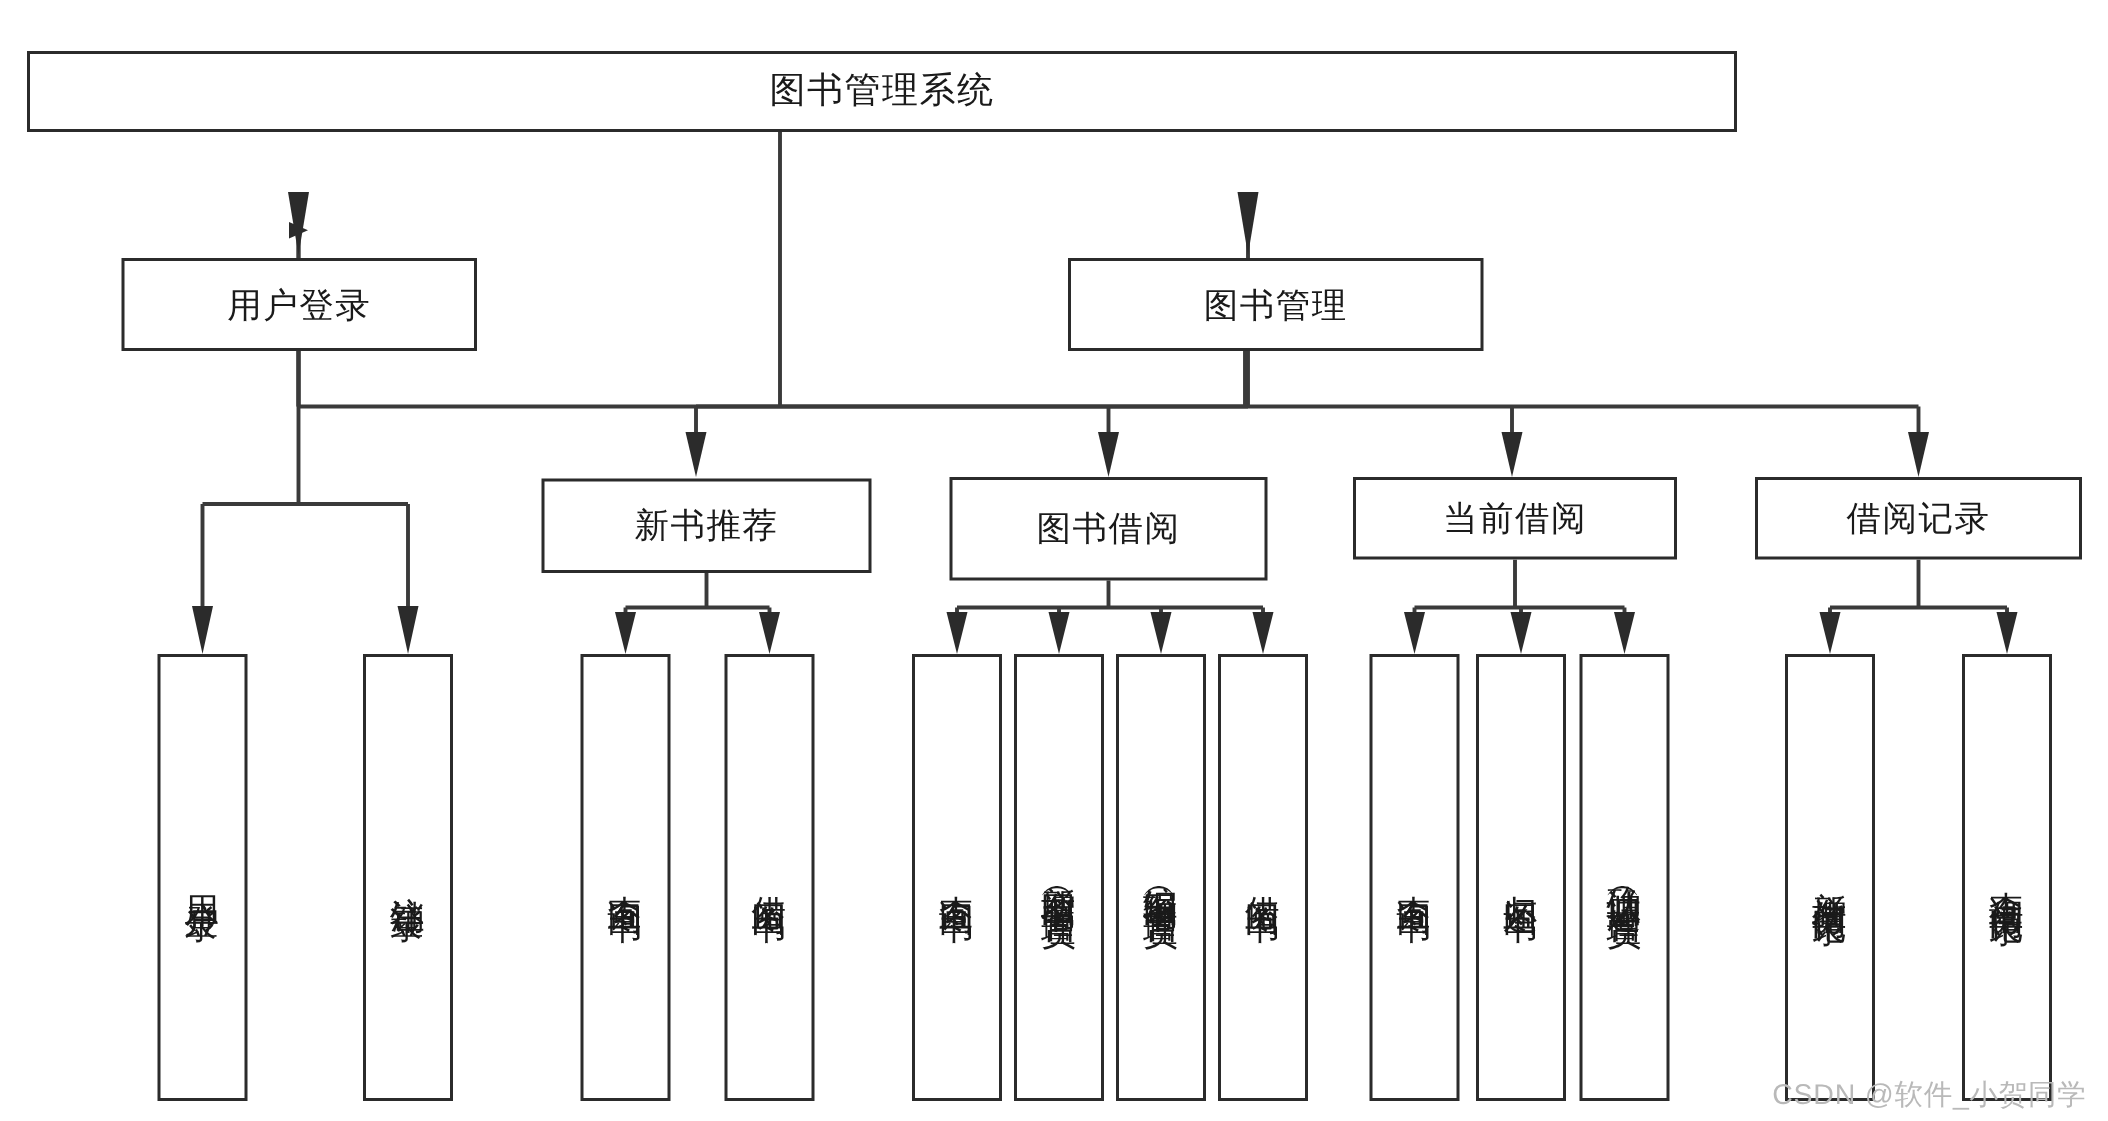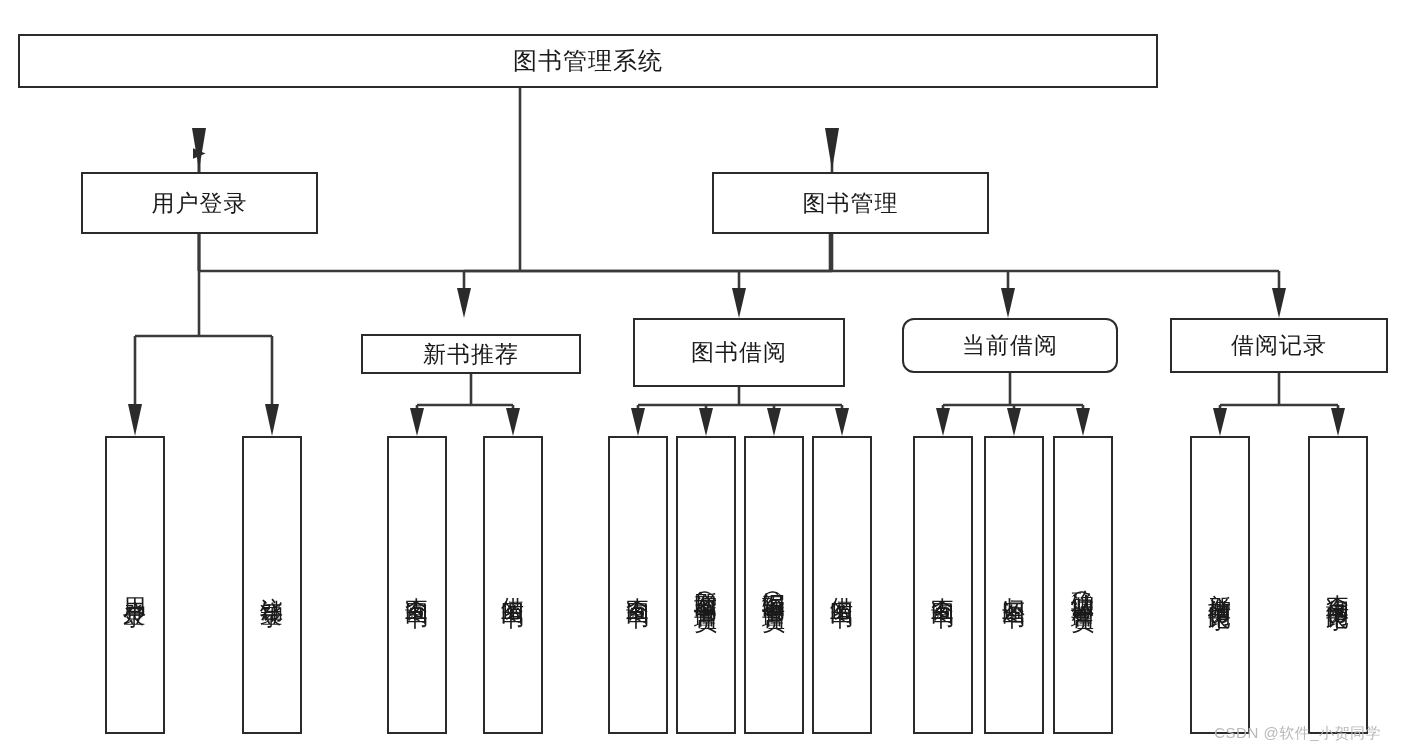--- a/index.html
+++ b/index.html
@@ -51,23 +51,23 @@
     font-size: 23px;
     line-height: 1.22;
     letter-spacing: 3px;
     white-space: nowrap;
   }
   .node.root .node-label {
     font-size: 24px;
   }
   .watermark {
     position: absolute;
-    right: 24px;
+    right: 14px;
     bottom: 4px;
-    font-size: 15px;
+    font-size: 19px;
     color: #b9b9b9;
     letter-spacing: 0.5px;
     white-space: nowrap;
     user-select: none;
   }
 </style>
 </head>
 <body>
 
 <div id="canvas">
@@ -170,29 +170,29 @@
   </div>
 
   <div class="node horiz" style="left:81px; top:172px; width:237px; height:62px;">
     <span class="node-label">用户登录</span>
   </div>
 
   <div class="node horiz" style="left:712px; top:172px; width:277px; height:62px;">
     <span class="node-label">图书管理</span>
   </div>
 
-  <div class="node horiz" style="left:361px; top:334px; width:220px; height:40px;">
+  <div class="node horiz" style="left:361px; top:319px; width:220px; height:63px;">
     <span class="node-label">新书推荐</span>
   </div>
 
   <div class="node horiz" style="left:633px; top:318px; width:212px; height:69px;">
     <span class="node-label">图书借阅</span>
   </div>
 
-  <div class="node horiz" style="left:902px; top:318px; width:216px; height:55px;border-radius:12px;">
+  <div class="node horiz" style="left:902px; top:318px; width:216px; height:55px;">
     <span class="node-label">当前借阅</span>
   </div>
 
   <div class="node horiz" style="left:1170px; top:318px; width:218px; height:55px;text-align:center;">
     <span class="node-label">借阅记录</span>
   </div>
 
   <div class="node vert" style="left:105px; top:436px; width:60px; height:298px;">
     <span class="node-label">用户登录</span>
   </div>

